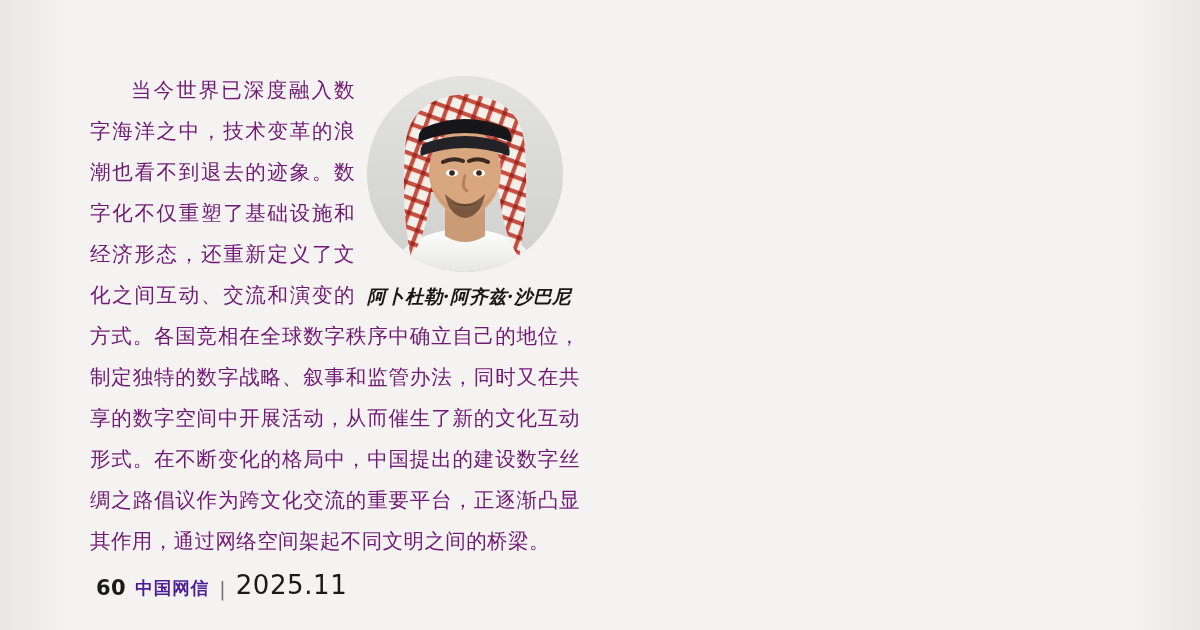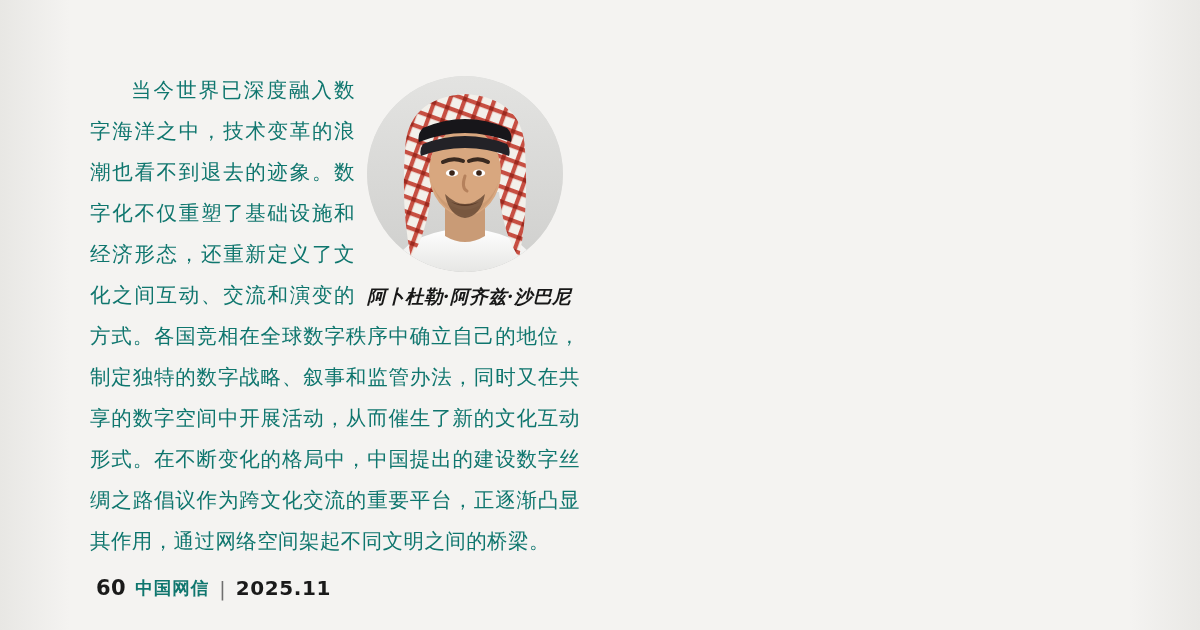--- a/index.html
+++ b/index.html
@@ -50,21 +50,21 @@
   .col {
     width: 490px;
     position: relative;
   }
 
   p.body-text {
     margin: 0 0 0 0;
     font-family: "DejaVu Serif", "Liberation Serif", serif;
     font-size: 20.5px;
     line-height: 41px;
-    color: #0f766e;
+    color: #701a75;
     text-align: justify;
     text-justify: inter-character;
     text-indent: 2em;
     letter-spacing: 0.4px;
   }
 
   
   .portrait-float {
     float: right;
     width: 218px;
@@ -125,32 +125,32 @@
   }
   .footer .pg {
     font-size: 21px;
     font-weight: bold;
     color: #1a1a1a;
     letter-spacing: 0.5px;
   }
   .footer .mag {
     font-size: 17.5px;
     font-weight: bold;
-    color: #0f766e;
+    color: #4c1d95;
     letter-spacing: 1px;
   }
   .footer .sep {
     font-size: 19px;
     color: #6f6f6f;
     font-weight: normal;
     padding: 0 1px;
   }
   .footer .issue {
-    font-size: 20px;
-    font-weight: bold;
+    font-size: 26px;
+    font-weight: normal;
     color: #1a1a1a;
     letter-spacing: 0.6px;
   }
 </style>
 </head>
 <body>
 
 <div class="page">
 
   <div class="content">

